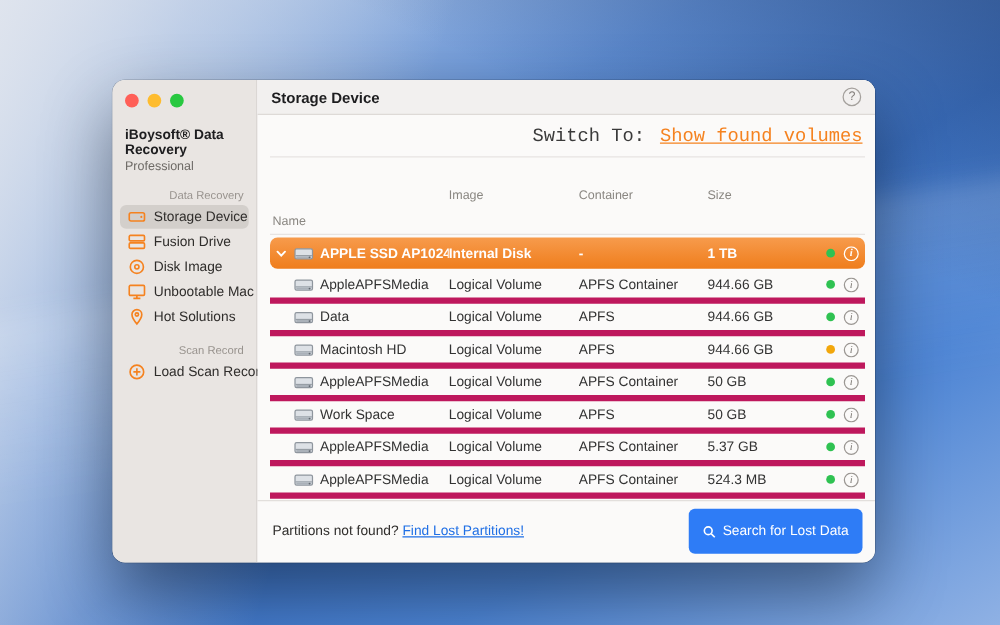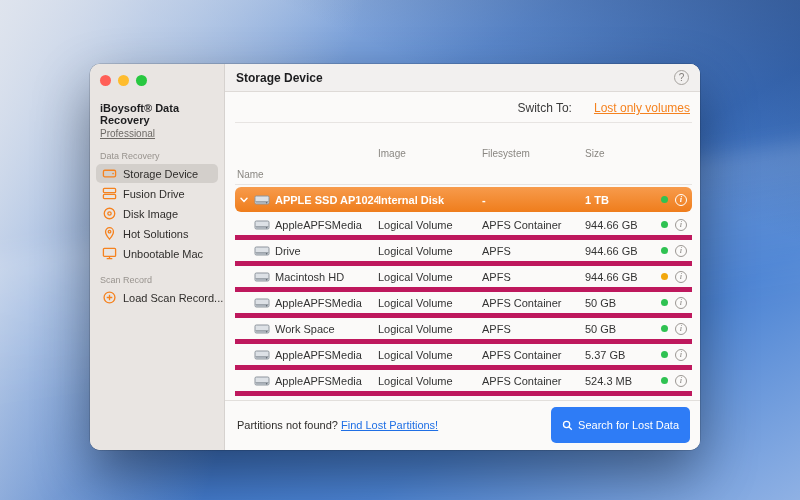--- a/index.html
+++ b/index.html
@@ -17,47 +17,47 @@
     background: linear-gradient(rgba(255,255,255,.16), rgba(255,255,255,0));
     transform: rotate(-8deg); filter: blur(10px); }
 
   
   .window { position: absolute; left: 90px; top: 64px; width: 610px; height: 386px;
     border-radius: 10px; overflow: hidden; display: flex;
     box-shadow: 0 24px 55px rgba(0,0,0,.42), 0 0 0 .5px rgba(0,0,0,.25);
     font-size: 11px; color: #333; background: #fbfaf9; }
 
   
-  .sidebar { width: 135px; background: #e9e5e2; border-right: 1px solid #d6d2cf;
+  .sidebar { width: 116px; background: #e9e5e2; border-right: 1px solid #d6d2cf;
     flex-shrink: 0; padding-top: 8px; }
   .traffic { display: flex; gap: 7px; padding: 3px 0 0 10px; }
   .light { width: 11px; height: 11px; border-radius: 50%; display: inline-block; }
   .light.red { background: #ff5f57; }
   .light.yellow { background: #febc2e; }
   .light.green { background: #28c840; }
   .app-title { font-weight: 700; font-size: 11px; color: #1d1d1f; padding: 16px 10px 0 10px; }
-  .app-subtitle { font-size: 10px; color: #6e6a66; padding: 2px 10px 0 10px; text-decoration: underline; }
-  .section-label { font-size: 9px; color: #98938e; margin: 12px 10px 3px 10px; }
+  .app-subtitle { font-size: 10px; color: #6e6a66; padding: 2px 10px 0 10px; }
+  .section-label { font-size: 9px; color: #98938e; margin: 12px 10px 3px 10px; text-align: right; }
   .side-item { display: flex; align-items: center; gap: 6px; height: 19px;
     margin: 1px 6px; padding: 0 5px; border-radius: 5px; color: #2f2d2b; cursor: default; }
   .side-item.selected { background: #d3cfcb; }
   .sicon { width: 16px; height: 16px; display: flex; align-items: center; justify-content: center; flex-shrink: 0; }
   .slabel { white-space: nowrap; font-size: 11px; }
 
   
   .main { flex: 1; display: flex; flex-direction: column; min-width: 0; background: #fbfaf9; }
   .main-header { height: 28px; background: #f2f0ef; border-bottom: 1px solid #dedad7;
     display: flex; align-items: center; justify-content: space-between; padding: 0 11px; flex-shrink: 0; }
   .main-title { font-weight: 700; font-size: 12px; color: #1d1d1f; }
   .help { width: 15px; height: 15px; border-radius: 50%; border: 1px solid #a5a19d;
     color: #807c78; font-size: 10px; display: flex; align-items: center; justify-content: center; }
 
   .content { flex: 1; display: flex; flex-direction: column; padding: 0 8px 0 10px; min-height: 0; }
-  .switch-row { display: flex; justify-content: flex-end; align-items: center; gap: 22px;
-    padding: 9px 2px 7px 0; font-size: 12px; }
+  .switch-row { display: flex; justify-content: flex-end; align-items: center; gap: 12px;
+    padding: 9px 2px 7px 0; font-size: 15px; font-family: Liberation Mono, monospace; }
   .switch-label { color: #3a3a3a; }
   .switch-link { color: #f5821f; text-decoration: underline; cursor: pointer; }
 
   
   .thead, .trow { display: grid; grid-template-columns: 143px 104px 103px 64px 1fr; align-items: center; }
   .thead { border-top: 1px solid #e7e4e2; border-bottom: 1px solid #e7e4e2;
     padding: 3px 0 4px 0; color: #8a8782; font-size: 10px; }
   .thead .th:first-child { padding-left: 2px; margin-top: 43px; }
   .trow { height: 26px; border-bottom: 5px solid #be185d; background: transparent; }
   .trow .cell { overflow: hidden; white-space: nowrap; font-size: 11px; color: #333; }
@@ -128,34 +128,34 @@
             <svg width="15" height="15" viewBox="0 0 16 16" fill="none" stroke="#f5821f" stroke-width="1.4">
               <circle cx="8" cy="8" r="5.6"></circle>
               <circle cx="8" cy="8" r="1.8"></circle>
             </svg>
           </span>
           <span class="slabel">Disk Image</span>
         </div>
         <div class="side-item">
           <span class="sicon">
             <svg width="15" height="15" viewBox="0 0 16 16" fill="none" stroke="#f5821f" stroke-width="1.4">
+              <rect x="1.5" y="2.5" width="13" height="8.5" rx="1"></rect>
+              <path d="M8 11v2.5M5 13.5h6"></path>
+            </svg>
+          </span>
+          <span class="slabel">Unbootable Mac</span>
+        </div>
+        <div class="side-item">
+          <span class="sicon">
+            <svg width="15" height="15" viewBox="0 0 16 16" fill="none" stroke="#f5821f" stroke-width="1.4">
               <path d="M8 1.8a4.2 4.2 0 0 1 4.2 4.2c0 3.1-4.2 8-4.2 8s-4.2-4.9-4.2-8A4.2 4.2 0 0 1 8 1.8z"></path>
               <circle cx="8" cy="6" r="1.4"></circle>
             </svg>
           </span>
           <span class="slabel">Hot Solutions</span>
-        </div>
-        <div class="side-item">
-          <span class="sicon">
-            <svg width="15" height="15" viewBox="0 0 16 16" fill="none" stroke="#f5821f" stroke-width="1.4">
-              <rect x="1.5" y="2.5" width="13" height="8.5" rx="1"></rect>
-              <path d="M8 11v2.5M5 13.5h6"></path>
-            </svg>
-          </span>
-          <span class="slabel">Unbootable Mac</span>
         </div>
         <div class="section-label">Scan Record</div>
         <div class="side-item">
           <span class="sicon">
             <svg width="15" height="15" viewBox="0 0 16 16" fill="none" stroke="#f5821f" stroke-width="1.4">
               <circle cx="8" cy="8" r="5.8"></circle>
               <path d="M8 5v6M5 8h6"></path>
             </svg>
           </span>
           <span class="slabel">Load Scan Record...</span>
@@ -165,28 +165,28 @@
 
   <main class="main">
     <header class="main-header">
       <div class="main-title">Storage Device</div>
       <div class="help">?</div>
     </header>
 
     <div class="content">
       <div class="switch-row">
         <span class="switch-label">Switch To:</span>
-        <span class="switch-link">Lost only volumes</span>
+        <span class="switch-link">Show found volumes</span>
       </div>
 
       <div class="table-wrap">
         <div class="thead" id="table-head">
             <span class="th">Name</span>
             <span class="th">Image</span>
-            <span class="th">Filesystem</span>
+            <span class="th">Container</span>
             <span class="th">Size</span>
             <span class="th"></span>
           </div>
         <div id="table-body">
             <div class="trow selected">
               <div class="cell name">
                 <span class="chev">
                   <svg width="10" height="10" viewBox="0 0 10 10">
                     <path d="M2 3.3l3 3.2 3-3.2" stroke="#fff" stroke-width="1.5" fill="none" stroke-linecap="round"></path>
                   </svg>
@@ -232,21 +232,21 @@
             <div class="trow child">
               <div class="cell name">
                 <span class="drive">
                   <svg width="16" height="14" viewBox="0 0 16 14">
                     <rect x="1" y="3" width="14" height="8" rx="1.3" fill="#dde1e6" stroke="#8e959d"></rect>
                     <path d="M1.5 8.5h13" stroke="#8e959d" stroke-width="0.8"></path>
                     <rect x="2" y="9" width="12" height="1.6" fill="#aab1b9"></rect>
                     <circle cx="12.6" cy="9.8" r="0.7" fill="#5f666e"></circle>
                   </svg>
                 </span>
-                <span class="ntext">Drive</span>
+                <span class="ntext">Data</span>
               </div>
               <div class="cell">Logical Volume</div>
               <div class="cell">APFS</div>
               <div class="cell">944.66 GB</div>
               <div class="cell status">
                 <span class="dot" style="background: rgb(47, 194, 82);"></span>
                 <span class="info">i</span>
               </div>
             </div>
             <div class="trow child">

